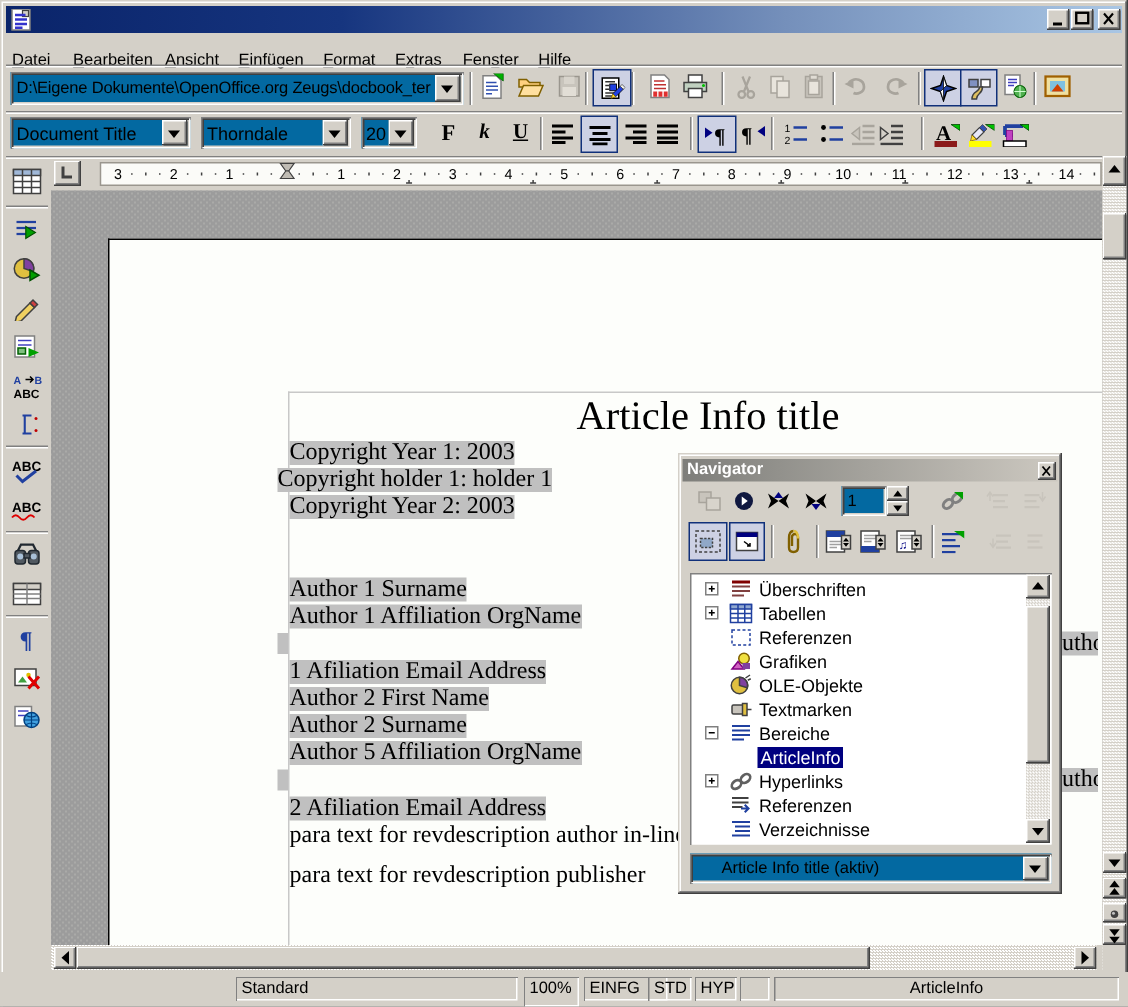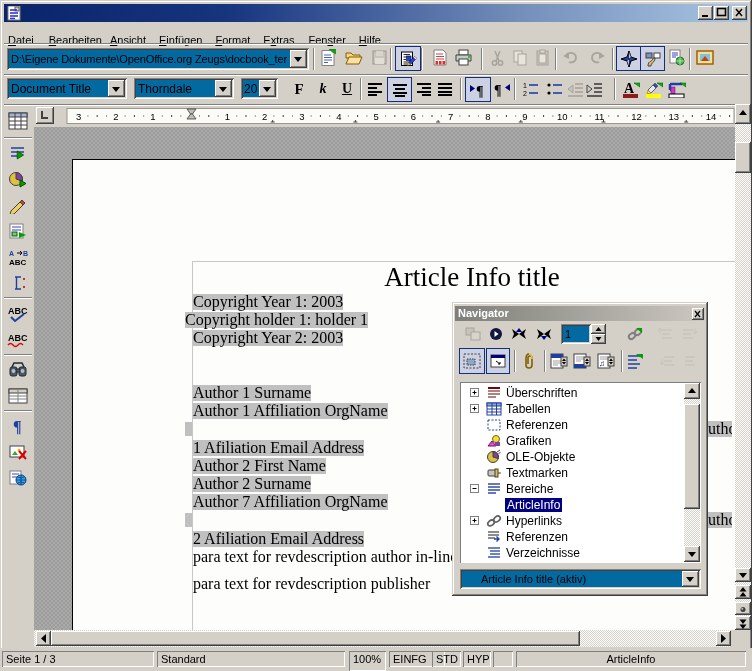--- a/index.html
+++ b/index.html
@@ -628,21 +628,21 @@
 
     <div class="abs" style="left:120px;top:102px;width:558px;text-align:center;font-size:27px">Article Info title</div>
     <div class="fl fg" style="left:120px;top:134px">Copyright Year 1: 2003</div>
     <div class="fl fg" style="left:112px;top:152px">Copyright holder 1: holder 1</div>
     <div class="fl fg" style="left:120px;top:170px">Copyright Year 2: 2003</div>
     <div class="fl fg" style="left:120px;top:225px">Author 1 Surname</div>
     <div class="fl fg" style="left:120px;top:243px">Author 1 Affiliation OrgName</div>
     <div class="fl fg" style="left:120px;top:280px">1 Afiliation Email Address</div>
     <div class="fl fg" style="left:120px;top:298px">Author 2 First Name</div>
     <div class="fl fg" style="left:120px;top:316px">Author 2 Surname</div>
-    <div class="fl fg" style="left:120px;top:334px">Author 7 Affiliation OrgName</div>
+    <div class="fl fg" style="left:120px;top:334px">Author 5 Affiliation OrgName</div>
     <div class="fl fg" style="left:120px;top:371px">2 Afiliation Email Address</div>
     <div class="fl" style="left:120px;top:389px">para text for revdescription author in-line email address</div>
     <div class="fl" style="left:120px;top:416px">para text for revdescription publisher</div>
     <div class="fl fg" style="left:635px;top:261px;width:24px;overflow:hidden">utho</div>
     <div class="fl fg" style="left:635px;top:352px;width:24px;overflow:hidden">utho</div>
     <div class="abs" style="left:112px;top:262px;width:7px;height:14px;background:#c0c0c0"></div>
     <div class="abs" style="left:112px;top:353px;width:7px;height:14px;background:#c0c0c0"></div>
   </div>
 </div>
 
@@ -688,21 +688,20 @@
   <div class="btn abs" style="left:682px;top:1px;width:15px;height:15px">
       <svg width="15" height="15">
         <path d="M5 3 L10 7.5 L5 12 Z" fill="#000"></path>
       </svg>
     </div>
   <div class="abs" style="left:697px;top:0;width:4px;height:17px;background:#d4d0c8"></div>
 </div>
 <div class="abs" style="left:2px;top:630px;width:32px;height:17px;background:#d4d0c8"></div>
 
 <div class="abs" id="statusbar" style="left:0px;top:648px;width:752px;height:23px;background:#d4d0c8">
-  <div class="cell abs" style="left:2px;top:3px;width:152px;height:16px">Seite 1 / 3</div>
   <div class="cell abs" style="left:157px;top:3px;width:188px;height:16px">Standard</div>
   <div class="cell abs" style="left:349px;top:3px;width:37px;height:20px">100%</div>
   <div class="cell abs" style="left:389px;top:3px;width:56px;height:16px">EINFG</div>
   <div class="cell abs" style="left:432px;top:3px;width:29px;height:16px">STD</div>
   <div class="cell abs" style="left:463px;top:3px;width:28px;height:16px">HYP</div>
   <div class="cell abs" style="left:493px;top:3px;width:20px;height:16px"></div>
   <div class="cell abs" style="left:516px;top:3px;width:230px;height:16px;text-align:center">ArticleInfo</div>
 </div>
 
 <div class="abs" id="navigator" style="left:452px;top:302px;width:256px;height:294px;background:#d4d0c8;box-shadow:inset -1px -1px 0 #404040,inset 1px 1px 0 #d4d0c8,inset -2px -2px 0 #808080,inset 2px 2px 0 #fff">

